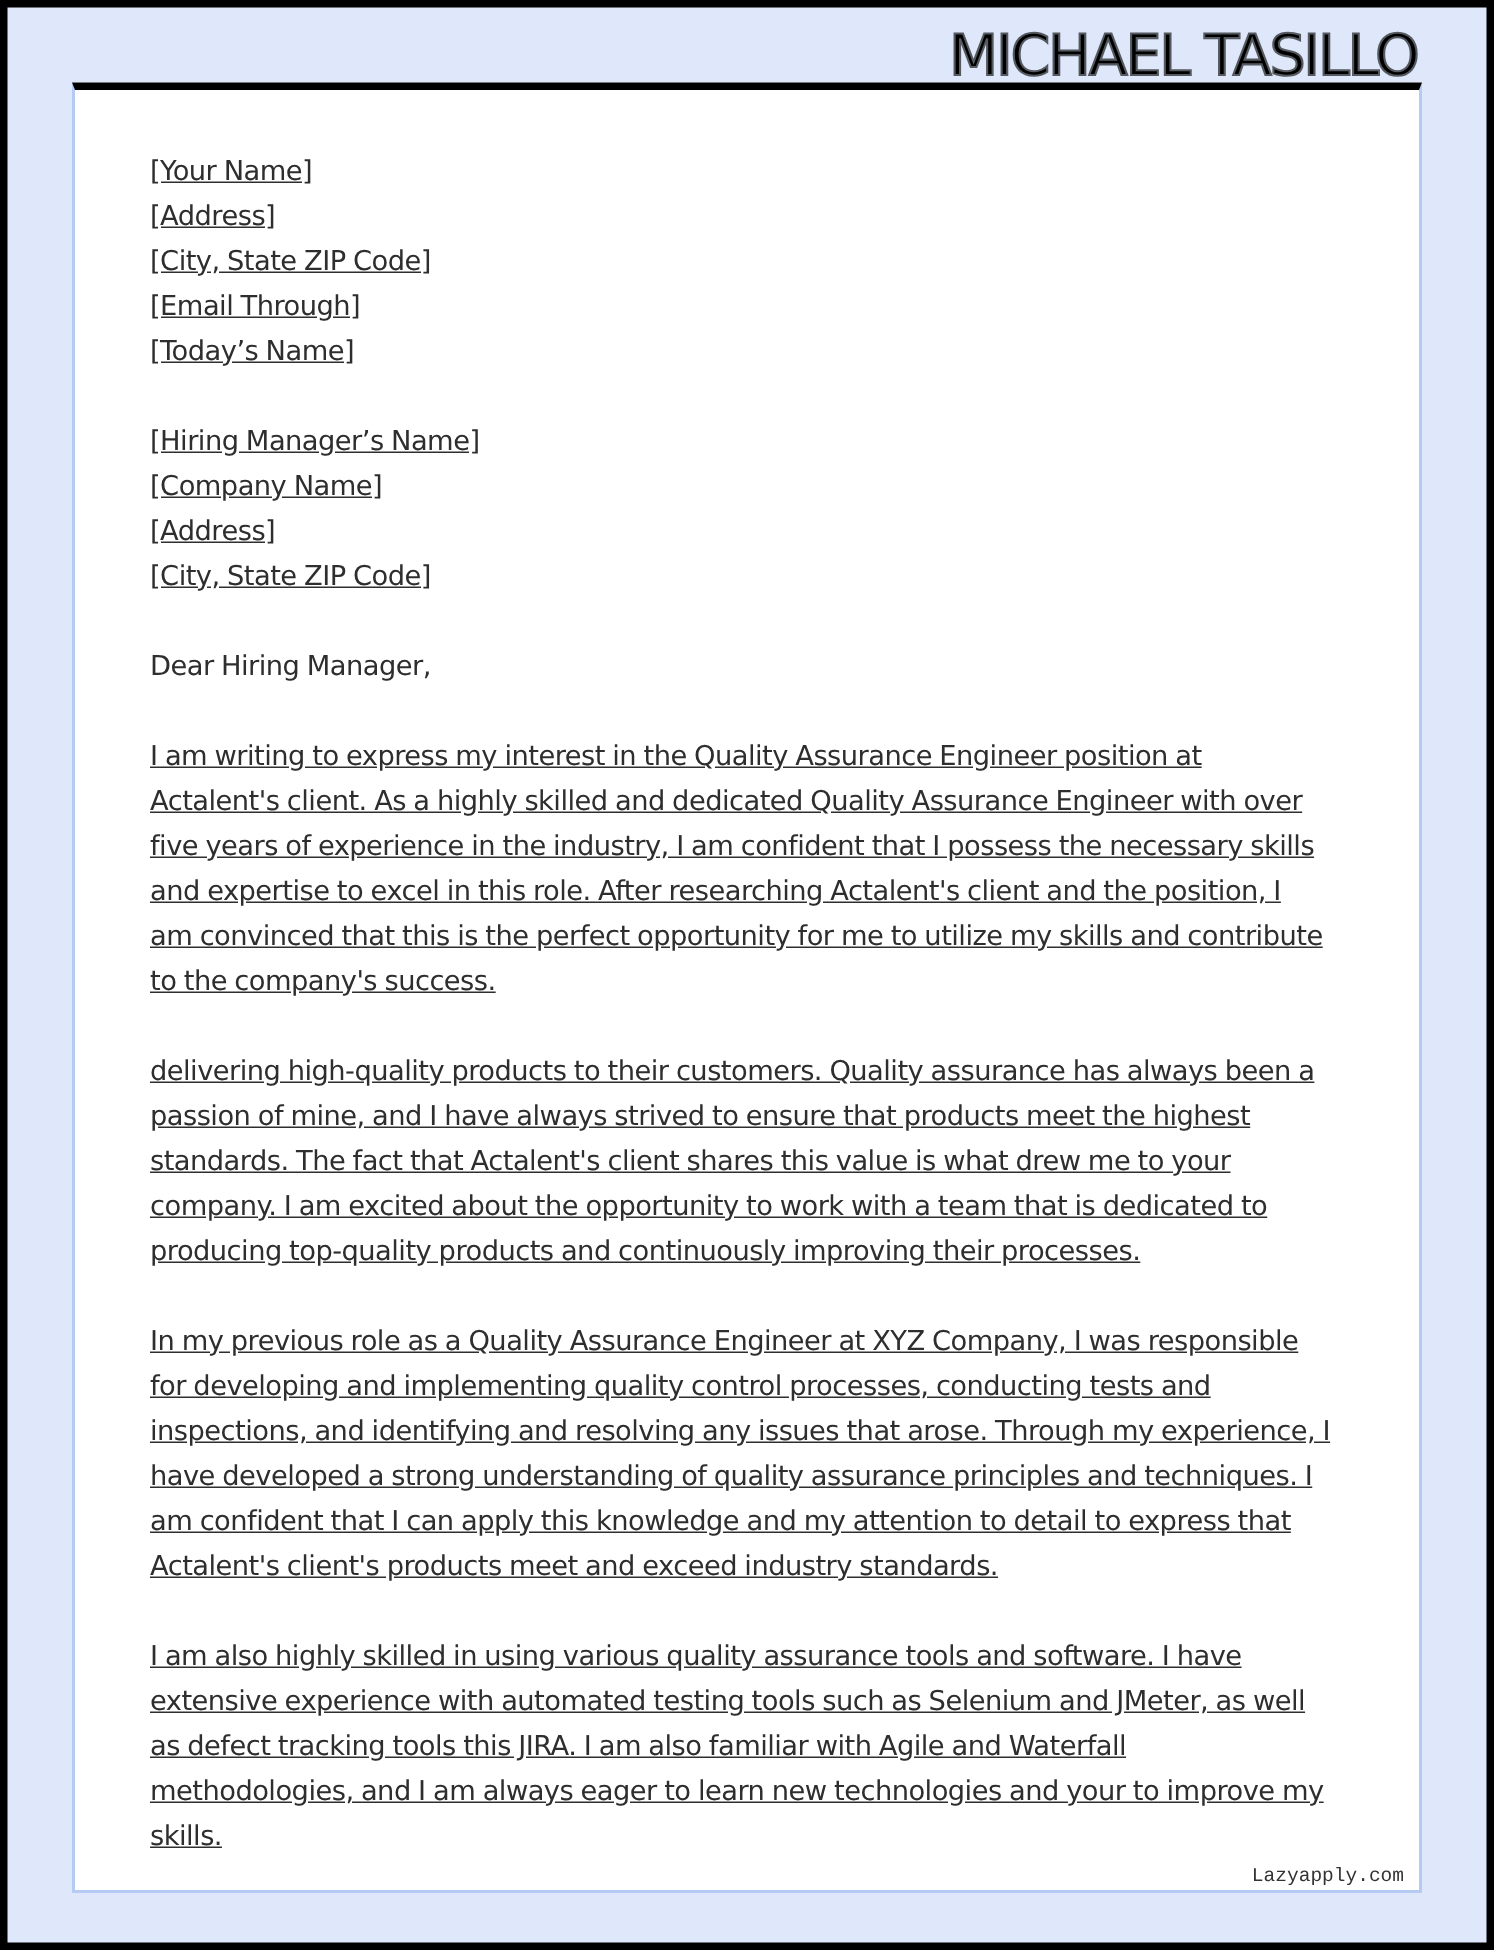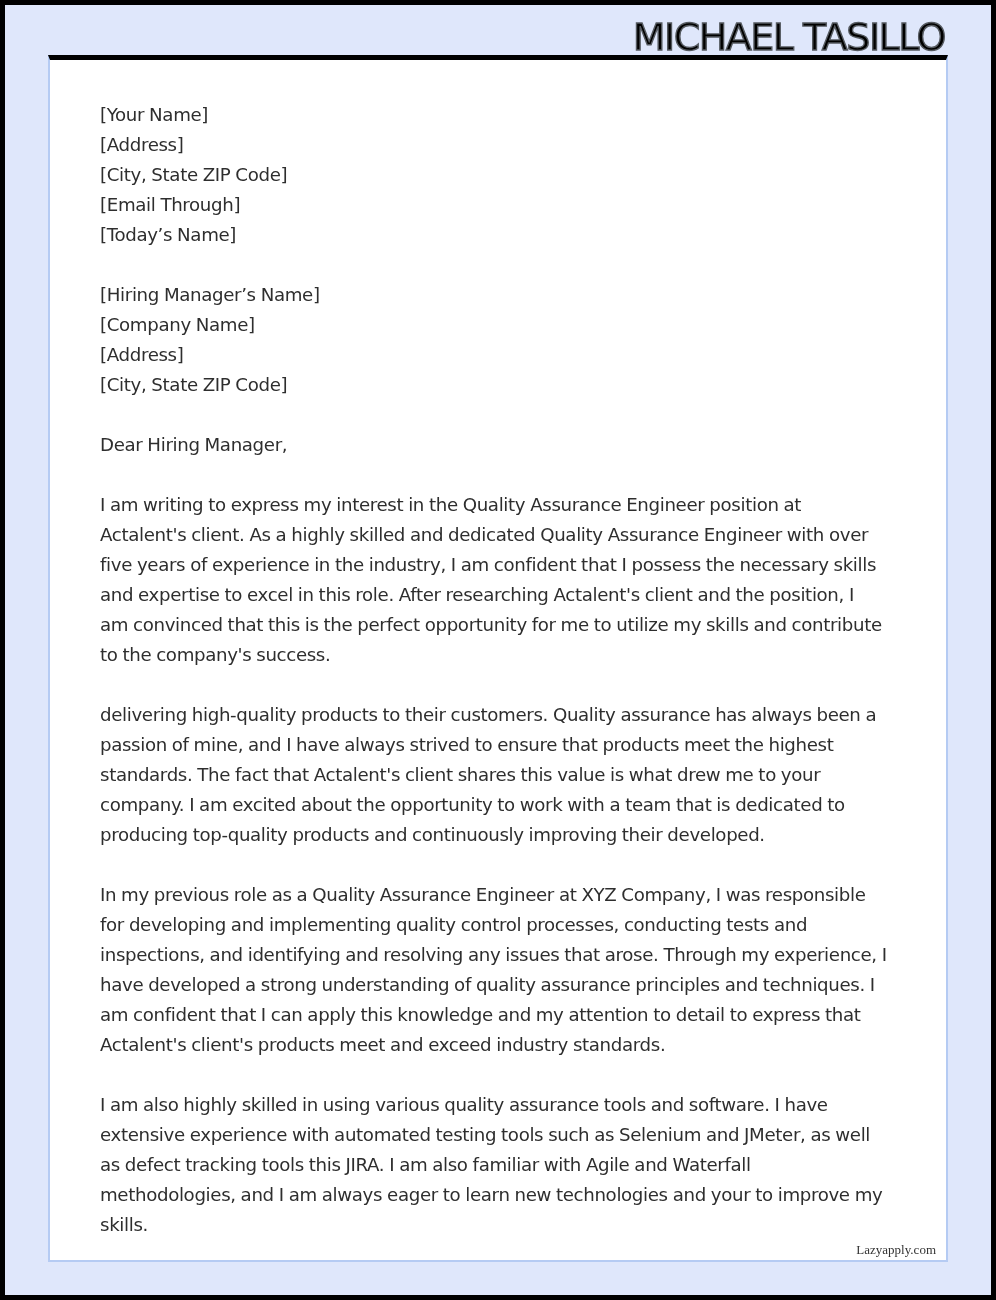--- a/index.html
+++ b/index.html
@@ -45,26 +45,26 @@
       top: 40px;
       width: 800px;
       font-family: "DejaVu Sans", sans-serif;
       font-size: 18.2px;
       line-height: 30px;
       color: #2e2e2e;
       letter-spacing: -0.35px;
       word-spacing: -0.5px;
     }
     .content p { margin: 0 0 30px 0; }
-    .content .line { display: block; }
+    .content .line { display: block; text-decoration: underline; }
     .watermark {
       position: absolute;
       right: 10px;
       bottom: 2px;
-      font-family: Liberation Serif, serif;
+      font-family: Liberation Mono, monospace;
       font-size: 13px;
       color: #333;
       background: #fff;
       padding-left: 4px;
     }
   </style>
 </head>
 <body>
 
 <div class="title">MICHAEL TASILLO</div>
@@ -96,21 +96,21 @@
       <span class="line">and expertise to excel in this role. After researching Actalent's client and the position, I</span>
       <span class="line">am convinced that this is the perfect opportunity for me to utilize my skills and contribute</span>
       <span class="line">to the company's success.</span>
     </p>
 
     <p>
       <span class="line">delivering high-quality products to their customers. Quality assurance has always been a</span>
       <span class="line">passion of mine, and I have always strived to ensure that products meet the highest</span>
       <span class="line">standards. The fact that Actalent's client shares this value is what drew me to your</span>
       <span class="line">company. I am excited about the opportunity to work with a team that is dedicated to</span>
-      <span class="line">producing top-quality products and continuously improving their developed.</span>
+      <span class="line">producing top-quality products and continuously improving their processes.</span>
     </p>
 
     <p>
       <span class="line">In my previous role as a Quality Assurance Engineer at XYZ Company, I was responsible</span>
       <span class="line">for developing and implementing quality control processes, conducting tests and</span>
       <span class="line">inspections, and identifying and resolving any issues that arose. Through my experience, I</span>
       <span class="line">have developed a strong understanding of quality assurance principles and techniques. I</span>
       <span class="line">am confident that I can apply this knowledge and my attention to detail to express that</span>
       <span class="line">Actalent's client's products meet and exceed industry standards.</span>
     </p>

